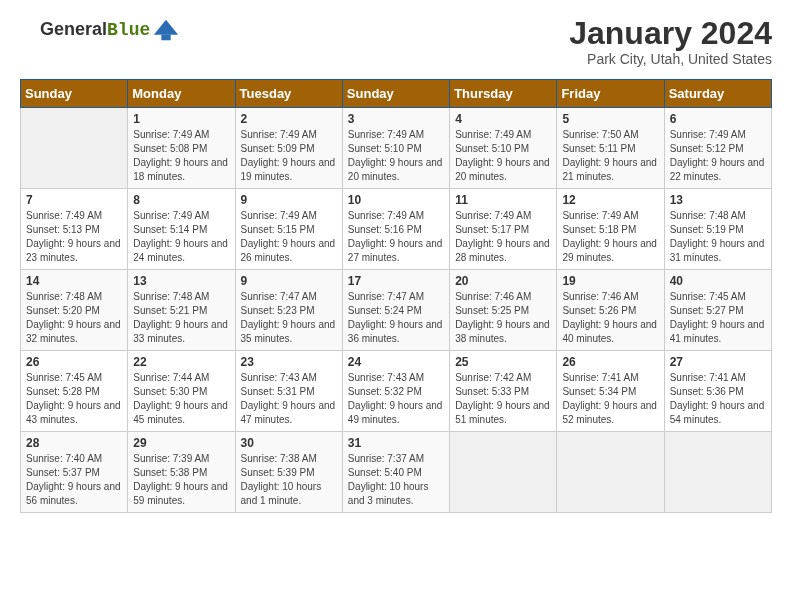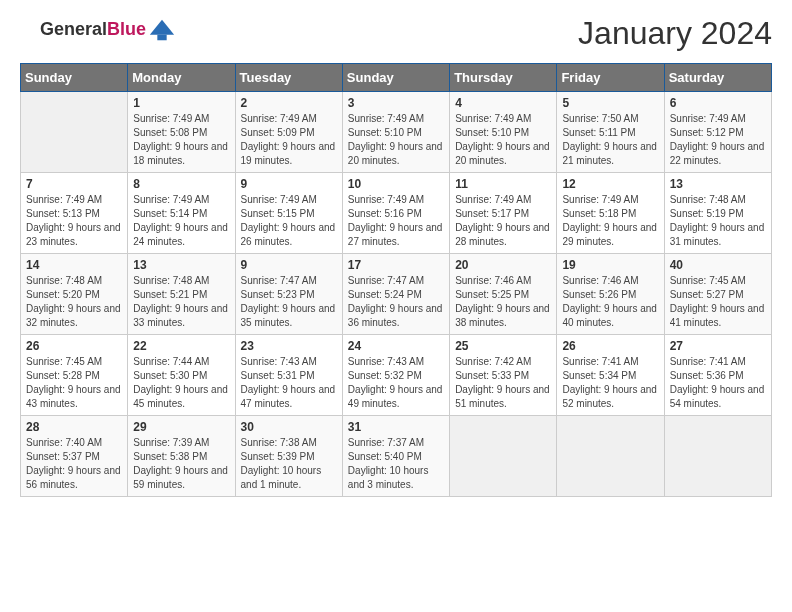--- a/index.html
+++ b/index.html
@@ -20,46 +20,46 @@
       display: flex;
       align-items: center;
       gap: 0;
     }
     .logo-text {
       font-size: 18px;
       font-weight: bold;
       line-height: 1.1;
     }
     .logo-general { color: #333; margin-left: 20px; }
-    .logo-blue { color: #be185d; }
+    .logo-blue { color: #4d7c0f; font-family: Liberation Mono, monospace; }
     .logo-icon {
       width: 28px;
       height: 28px;
       margin-left: 2px;
     }
     .title-area {
       text-align: right;
     }
     .month-title {
       font-size: 32px;
-      font-weight: normal;
+      font-weight: bold;
       color: #333;
       line-height: 1.1;
     }
     .location {
       font-size: 14px;
       color: #555;
     }
     table {
       width: 100%;
       border-collapse: collapse;
       table-layout: fixed;
     }
     thead tr th {
-      background-color: #737373;
+      background-color: #a16207;
       color: #fff;
       font-size: 13px;
       font-weight: bold;
       padding: 6px 4px;
       text-align: left;
       border: 1px solid #1a5a9a;
     }
     tbody tr td {
       border: 1px solid #ccc;
       vertical-align: top;
@@ -101,20 +101,21 @@
         </span>
         <svg class="logo-icon" viewBox="0 0 30 30" xmlns="http://www.w3.org/2000/svg">
           <polygon points="15,4 28,20 2,20" fill="#2a6db5"></polygon>
           <rect x="10" y="20" width="10" height="6" fill="#2a6db5"></rect>
         </svg>
       </div>
     </div>
   </div>
   <div class="title-area">
     <div class="month-title">January 2024</div>
+    <div class="location">Park City, Utah, United States</div>
   </div>
 </div>
 
 <table>
   <thead>
     <tr>
     <th>Sunday</th>
         <th>Monday</th>
         <th>Tuesday</th>
         <th>Sunday</th>

